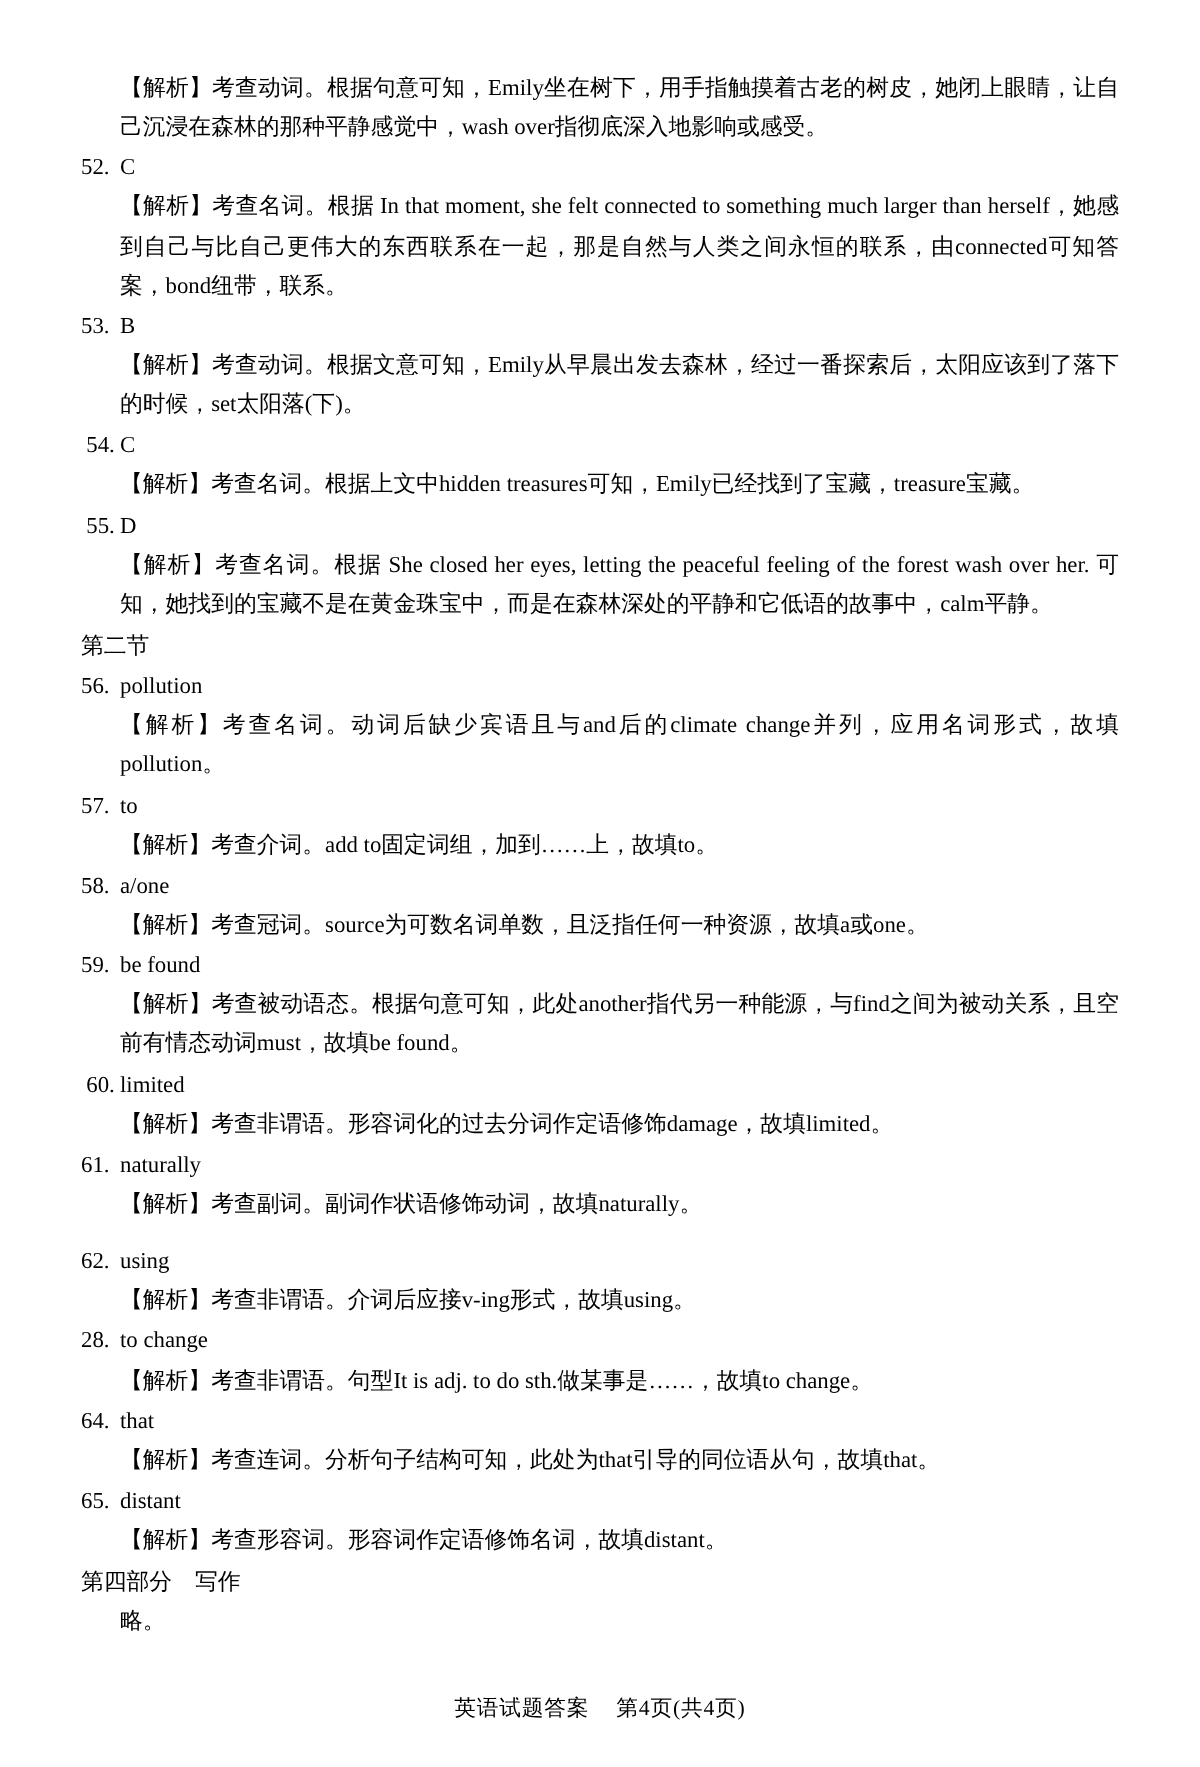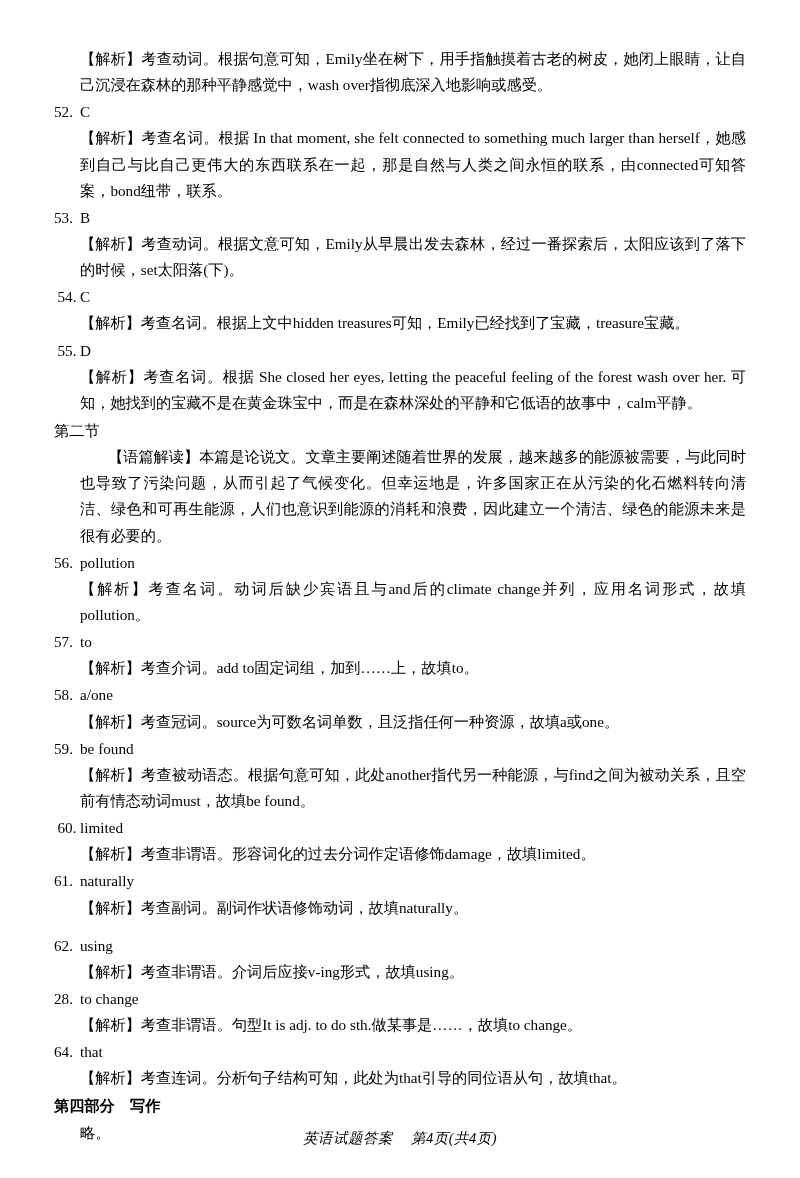--- a/index.html
+++ b/index.html
@@ -45,31 +45,30 @@
   .para-first {
     text-indent: 28px;
     padding-left: 26px;
   }
   .sect {
     font-size: 15.2px;
     line-height: 1.72;
     margin-top: 2px;
   }
   .tag {
-    font-weight: bold;
+    font-weight: normal;
   }
   .footer {
     position: absolute;
     left: 0;
     bottom: 30px;
     width: 800px;
     text-align: center;
     font-size: 14.5px;
     letter-spacing: 0.5px;
-    font-style: italic;
   }
   .footer .fsp { display: inline-block; width: 18px; }
 </style>
 </head>
 <body>
 
 <div class="page">
 
   <div class="block indent-1">【解析】考查动词。根据句意可知，Emily坐在树下，用手指触摸着古老的树皮，她闭上眼睛，让自己沉浸在森林的那种平静感觉中，wash over指彻底深入地影响或感受。</div>
 
@@ -87,21 +86,20 @@
     <div class="ans-line" style="display:inline-block; width:26px;text-align:center;">54.</div><span class="ans-line">C</span>
     <div class="block indent-hang">【解析】考查名词。根据上文中hidden treasures可知，Emily已经找到了宝藏，treasure宝藏。</div>
   </div>
 
   <div>
     <div class="ans-line" style="display:inline-block; width:26px;text-align:center;">55.</div><span class="ans-line">D</span>
     <div class="block indent-hang">【解析】考查名词。根据 She closed her eyes, letting the peaceful feeling of the forest wash over her. 可知，她找到的宝藏不是在黄金珠宝中，而是在森林深处的平静和它低语的故事中，calm平静。</div>
   </div>
 
   <div class="sect">第二节</div>
-  <div class="block para-first">【语篇解读】本篇是论说文。文章主要阐述随着世界的发展，越来越多的能源被需要，与此同时也导致了污染问题，从而引起了气候变化。但幸运地是，许多国家正在从污染的化石燃料转向清洁、绿色和可再生能源，人们也意识到能源的消耗和浪费，因此建立一个清洁、绿色的能源未来是很有必要的。</div>
 
   <div>
     <div class="ans-line" style="display:inline-block; width:26px;">56.</div><span class="ans-line">pollution</span>
     <div class="block indent-hang">【解析】考查名词。动词后缺少宾语且与and后的climate change并列，应用名词形式，故填pollution。</div>
   </div>
 
   <div>
     <div class="ans-line" style="display:inline-block; width:26px;">57.</div><span class="ans-line">to</span>
     <div class="block indent-hang">【解析】考查介词。add to固定词组，加到……上，故填to。</div>
   </div>
@@ -134,20 +132,24 @@
   <div>
     <div class="ans-line" style="display:inline-block; width:26px;">28.</div><span class="ans-line">to change</span>
     <div class="block indent-hang">【解析】考查非谓语。句型It is adj. to do sth.做某事是……，故填to change。</div>
   </div>
 
   <div>
     <div class="ans-line" style="display:inline-block; width:26px;">64.</div><span class="ans-line">that</span>
     <div class="block indent-hang">【解析】考查连词。分析句子结构可知，此处为that引导的同位语从句，故填that。</div>
   </div>
 
+  <div>
+    <div class="ans-line" style="display:inline-block; width:26px;">65.</div><span class="ans-line">distant</span>
+    <div class="block indent-hang">【解析】考查形容词。形容词作定语修饰名词，故填distant。</div>
+  </div>
 
   <div class="sect tag">第四部分　写作</div>
   <div class="block indent-hang">略。</div>
 
 </div>
 
 <div class="footer">
   <span>英语试题答案</span><span class="fsp"></span><span>第4页(共4页)</span>
 </div>
 

